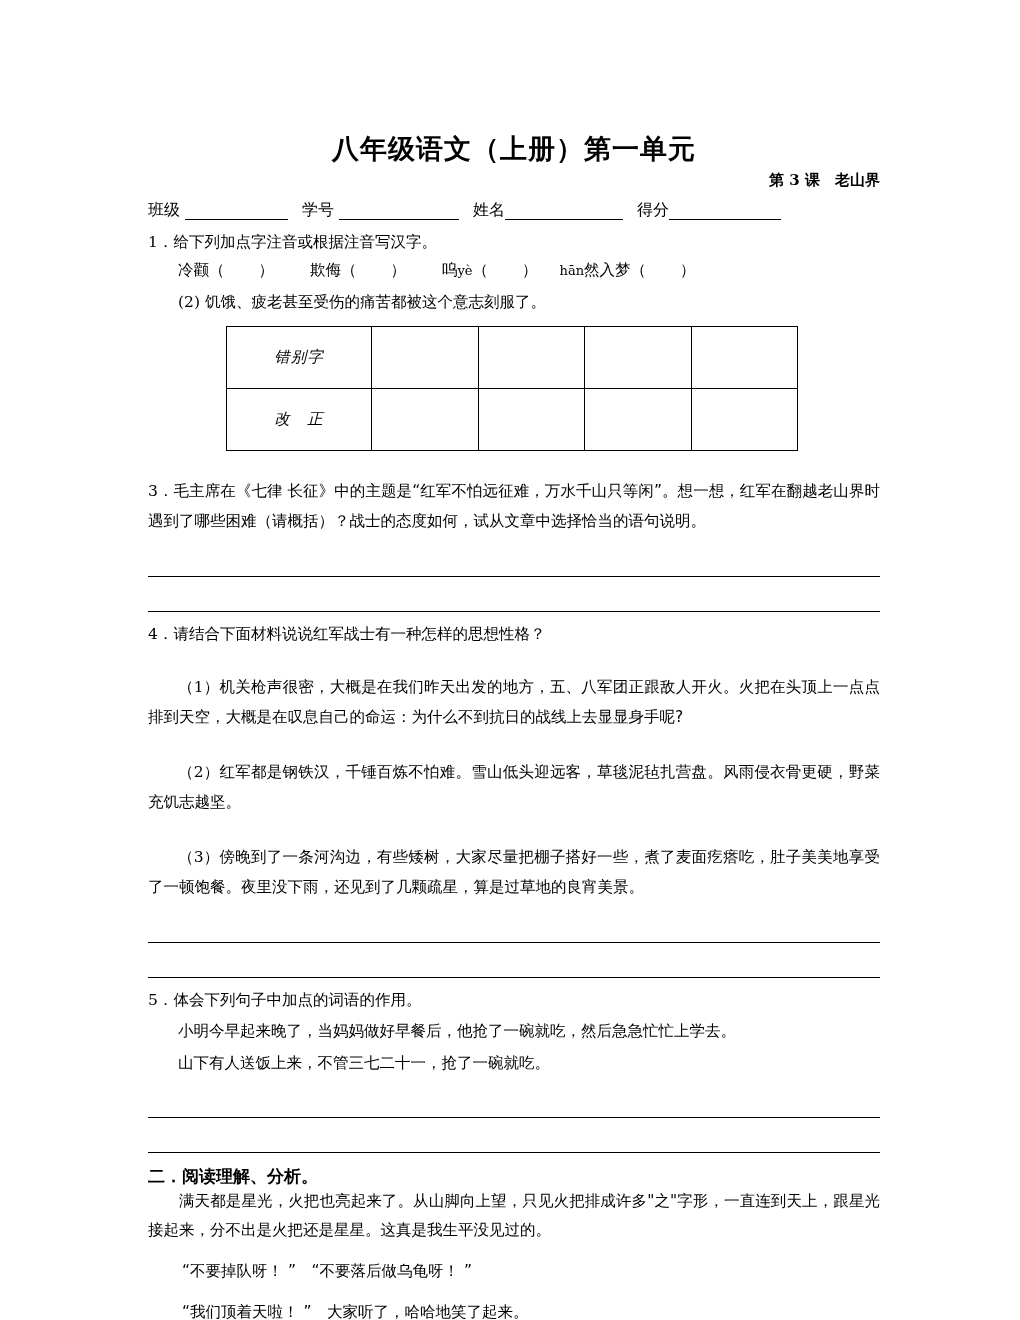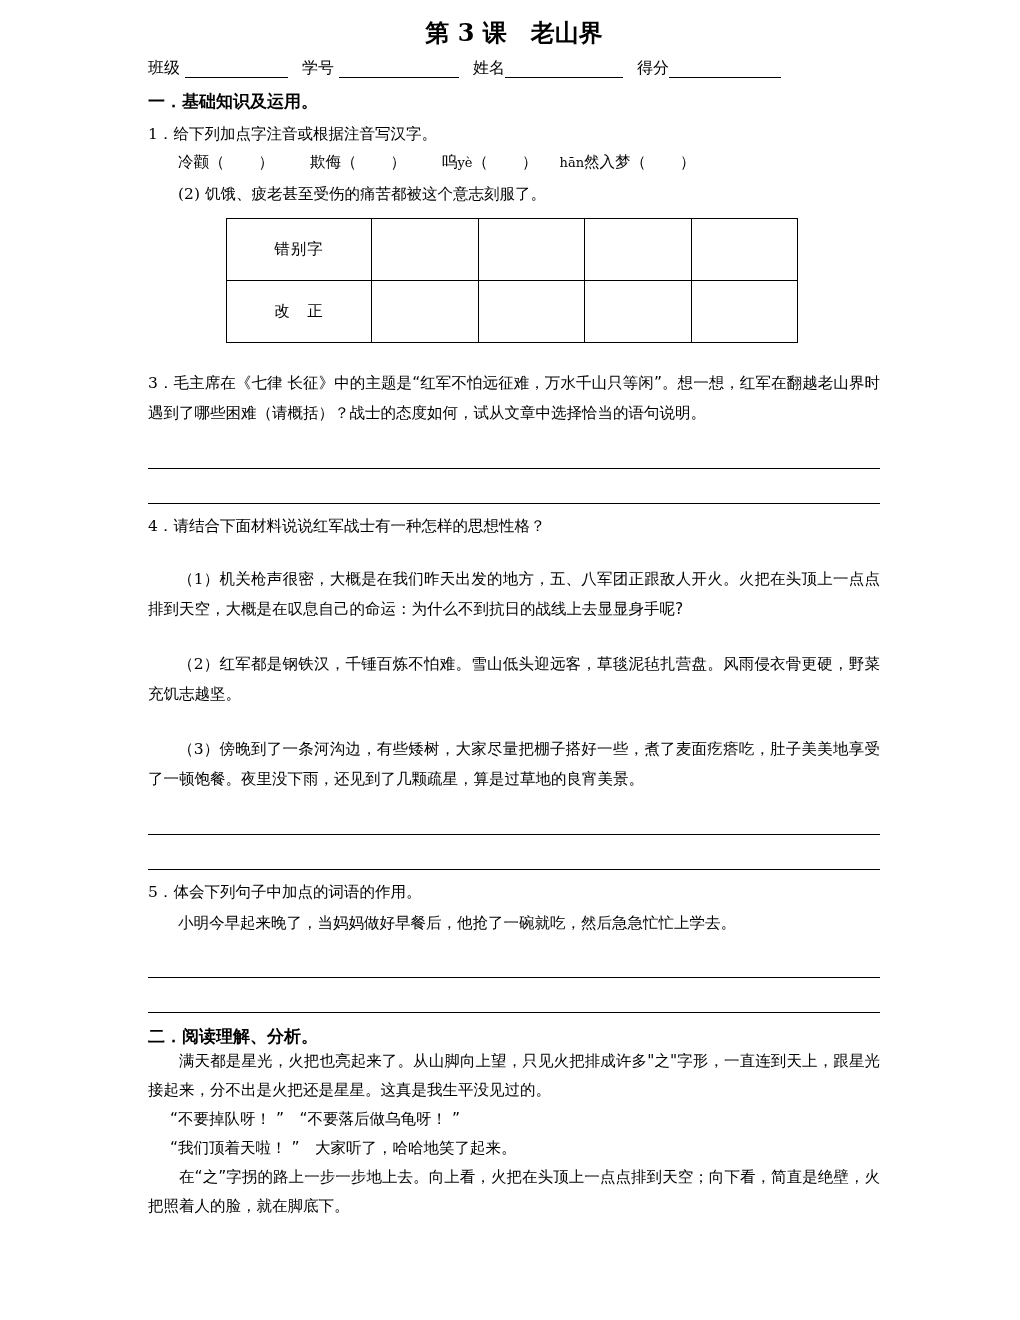--- a/index.html
+++ b/index.html
@@ -35,25 +35,25 @@
     font-family: "DejaVu Serif", "Liberation Serif", serif;
     font-weight: bold;
     font-size: 27px;
     letter-spacing: 1px;
     margin: 0;
     padding-top: 134px;
     line-height: 1.1;
     white-space: nowrap;
   }
   .doc-subtitle {
-    text-align: center;
+    text-align: right;
     font-family: "DejaVu Serif", "Liberation Serif", serif;
     font-weight: bold;
-    font-size: 24px;
-    margin: 12px;
+    font-size: 15px;
+    margin: 0;
     padding-top: 8px;
     line-height: 1.1;
     white-space: nowrap;
   }
 
   
   .info-row {
     display: flex;
     align-items: flex-end;
     margin-top: 12px;
@@ -133,20 +133,21 @@
     width: 572px;
     table-layout: fixed;
   }
   table.grid td {
     border: 1.3px solid #000;
     height: 29px;
     text-align: center;
     vertical-align: middle;
     font-size: 15.5px;
     padding: 16px;
+    font-style: italic;
   }
   table.grid td.hcell { width: 112px; letter-spacing: 1px; }
 
   
   .rules { margin-top: 14px; }
   .rule {
     border-bottom: 1.5px solid #000;
     height: 26px;
     width: 732px;
   }
@@ -157,29 +158,30 @@
     font-size: 15.5px;
     line-height: 29px;
     text-indent: 31px;
     text-align: justify;
     margin: 0;
   }
   .dialog {
     font-size: 15.5px;
     line-height: 29px;
     text-indent: 22px;
-    margin: 0;
+    margin: 12px;
   }
 </style>
 </head>
 <body>
 
 <div class="page">
   <div class="content">
 
+    <div class="doc-title">八年级语文（上册）第一单元</div>
     <div class="doc-subtitle">第 3 课　老山界</div>
 
     <div class="info-row">
       <div class="info-field">
         <span class="info-label">班级</span>
         <span class="info-blank w-class"></span>
       </div>
       <div class="info-field">
         <span class="info-label">学号</span>
         <span class="info-blank w-num"></span>
@@ -187,21 +189,20 @@
       <div class="info-field">
         <span class="info-label">姓名</span>
         <span class="info-blank w-name"></span>
       </div>
       <div class="info-field">
         <span class="info-label">得分</span>
         <span class="info-blank w-score"></span>
       </div>
     </div>
 
-    <div class="sec-head">一．基础知识及运用。</div>
 
     <div class="q">
       <span class="q-num">1．</span><span>给下列加点字注音或根据注音写汉字。</span>
     </div>
 
     <div class="pinyin-line">
       <span><span>冷颧</span><span>（</span><span class="blankp"></span><span>）</span></span><span class="gap"></span><span><span>欺侮</span><span>（</span><span class="blankp"></span><span>）</span></span><span class="gap"></span><span><span>呜</span><span class="py">yè</span><span>（</span><span class="blankp"></span><span>）</span></span><span class="gap-sm"></span><span><span class="py">hān</span><span>然入梦</span><span>（</span><span class="blankp"></span><span>）</span></span>
     </div>
 
     <div class="sub sub-ind">
@@ -252,20 +253,21 @@
     </div>
     <div class="rules">
       <div class="rule"></div>
       <div class="rule"></div>
     </div>
 
     <div class="q">
       <span class="q-num">5．</span><span>体会下列句子中加点的词语的作用。</span>
     </div>
     <div class="sub sub-ind">小明今早起来晚了，当妈妈做好早餐后，他抢了一碗就吃，然后急急忙忙上学去。</div>
+    <div class="sub sub-ind">山下有人送饭上来，不管三七二十一，抢了一碗就吃。</div>
     <div class="rules">
       <div class="rule"></div>
       <div class="rule"></div>
     </div>
 
     <div class="sec-head">二．阅读理解、分析。</div>
 
     <div class="para">满天都是星光，火把也亮起来了。从山脚向上望，只见火把排成许多"之"字形，一直连到天上，跟星光接起来，分不出是火把还是星星。这真是我生平没见过的。</div>
     <div class="dialog">“不要掉队呀！ ”　“不要落后做乌龟呀！ ”</div>
     <div class="dialog">“我们顶着天啦！ ”　大家听了，哈哈地笑了起来。</div>

